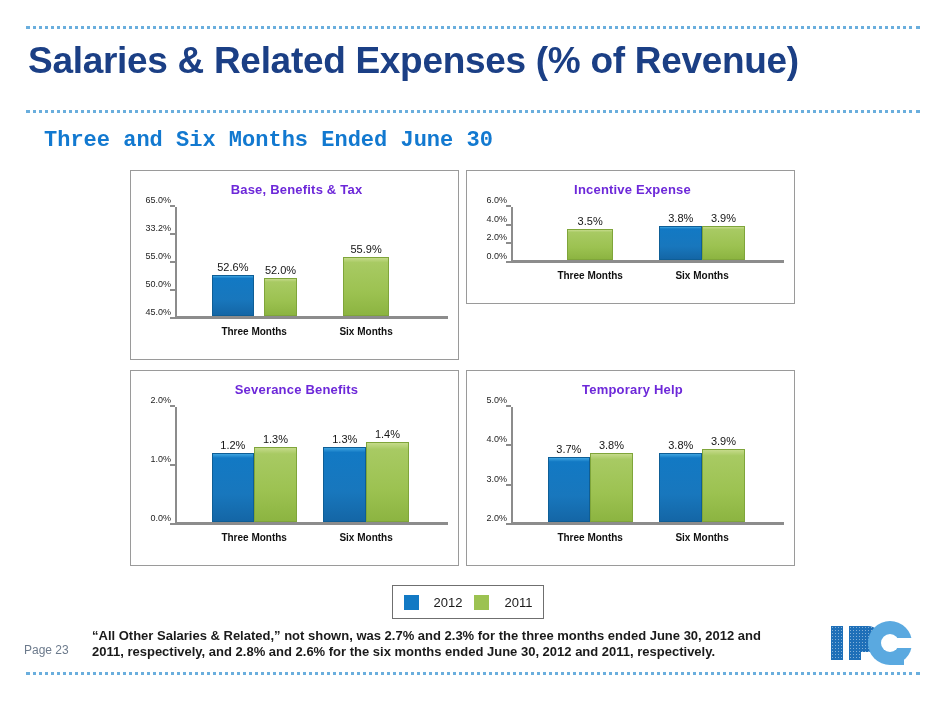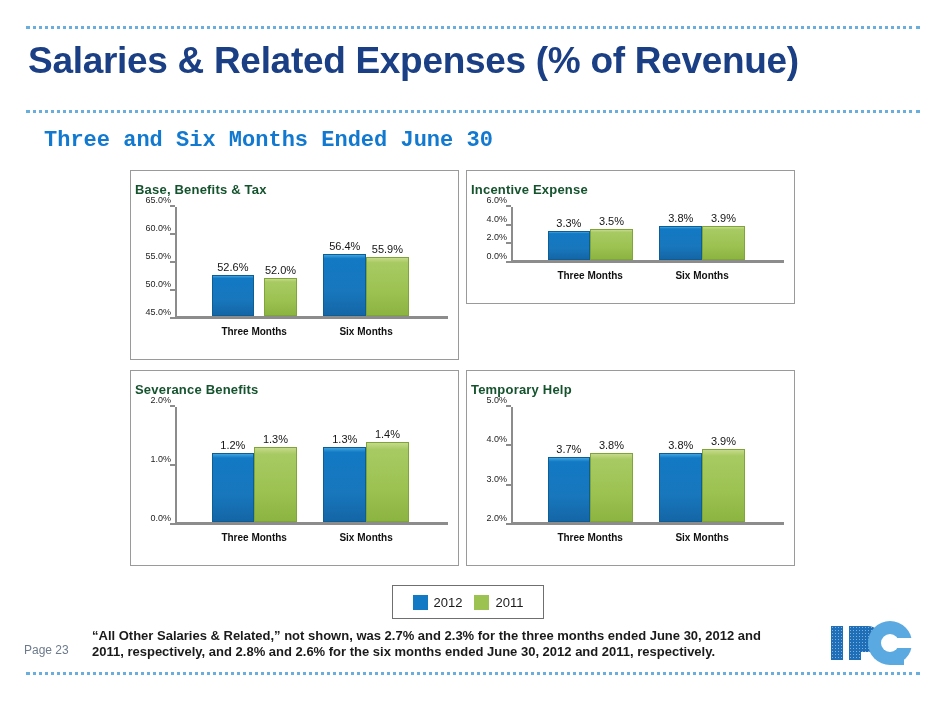--- a/index.html
+++ b/index.html
@@ -62,24 +62,24 @@
   }
   #panel-0 { left: 130px; top: 170px; width: 329px; height: 190px; }
   #panel-1 { left: 466px; top: 170px; width: 329px; height: 134px; }
   #panel-2 { left: 130px; top: 370px; width: 329px; height: 196px; }
   #panel-3 { left: 466px; top: 370px; width: 329px; height: 196px; }
 
   .panel-title {
     position: absolute;
     left: 4px; right: 0;
     top: 11px;
-    text-align: left;
+    text-align: center;
     font-size: 13px;
     font-weight: bold;
-    color: #14532d;
+    color: #6d28d9;
     letter-spacing: 0.2px;
   }
 
   
   .plot {
     position: absolute;
     left: 44px;
     right: 10px;
     top: 36px;
     bottom: 40px;
@@ -183,21 +183,21 @@
     background: #ffffff;
     display: flex;
     align-items: center;
     justify-content: center;
     gap: 12px;
     box-sizing: border-box;
   }
   .legend-entry {
     display: flex;
     align-items: center;
-    gap: 6px;
+    gap: 15px;
   }
   .legend-swatch {
     width: 15px;
     height: 15px;
   }
   .legend-swatch.series-2012 { background: #1279c4; }
   .legend-swatch.series-2011 { background: #9cc251; }
   .legend-text {
     font-size: 13px;
     color: #1a1a1a;
@@ -250,46 +250,41 @@
         <div class="panel-title">Base, Benefits &amp; Tax</div>
         <div class="plot">
           <div class="axis-vline"></div>
           <div class="axis-hline"></div>
           <div class="ytick" style="bottom: calc(0% + 0px);">45.0%</div>
           <div class="ytick-mark" style="bottom: 0%;"></div>
           <div class="ytick" style="bottom: calc(25% + 0px);">50.0%</div>
           <div class="ytick-mark" style="bottom: 25%;"></div>
           <div class="ytick" style="bottom: calc(50% + 0px);">55.0%</div>
           <div class="ytick-mark" style="bottom: 50%;"></div>
-          <div class="ytick" style="bottom: calc(75% + 0px);">60.0%</div>
+          <div class="ytick" style="bottom: calc(75% + 0px);">33.2%</div>
           <div class="ytick-mark" style="bottom: 75%;"></div>
           <div class="ytick" style="bottom: calc(100% + 0px);">65.0%</div>
           <div class="ytick-mark" style="bottom: 100%;"></div>
           <div class="group" style="left: calc(13.375%); width: 31.25%;">
             <div class="bars">
               <div class="bar-wrap">
                 <div class="bar series-2012" style="height: 38%;">
                   <div class="bar-label">52.6%</div>
                 </div>
               </div>
               <div class="bar-wrap">
                 <div class="bar series-2011" style="height: 35%; margin-left: 10px;">
                   <div class="bar-label">52.0%</div>
                 </div>
               </div>
             </div>
             <div class="group-label">Three Months</div>
           </div>
           <div class="group" style="left: calc(54.375%); width: 31.25%;">
             <div class="bars">
-              <div class="bar-wrap">
-                <div class="bar series-2012" style="height: 57%;">
-                  <div class="bar-label">56.4%</div>
-                </div>
-              </div>
               <div class="bar-wrap">
                 <div class="bar series-2011" style="height: 54.5%;">
                   <div class="bar-label">55.9%</div>
                 </div>
               </div>
             </div>
             <div class="group-label">Six Months</div>
           </div>
         </div>
       </div>
@@ -302,25 +297,20 @@
           <div class="ytick-mark" style="bottom: 0%;"></div>
           <div class="ytick" style="bottom: calc(33.3333% + 0px);">2.0%</div>
           <div class="ytick-mark" style="bottom: 33.3333%;"></div>
           <div class="ytick" style="bottom: calc(66.6667% + 0px);">4.0%</div>
           <div class="ytick-mark" style="bottom: 66.6667%;"></div>
           <div class="ytick" style="bottom: calc(100% + 0px);">6.0%</div>
           <div class="ytick-mark" style="bottom: 100%;"></div>
           <div class="group" style="left: calc(13.375%); width: 31.25%;">
             <div class="bars">
               <div class="bar-wrap">
-                <div class="bar series-2012" style="height: 55%;">
-                  <div class="bar-label">3.3%</div>
-                </div>
-              </div>
-              <div class="bar-wrap">
                 <div class="bar series-2011" style="height: 58.3333%;">
                   <div class="bar-label">3.5%</div>
                 </div>
               </div>
             </div>
             <div class="group-label">Three Months</div>
           </div>
           <div class="group" style="left: calc(54.375%); width: 31.25%;">
             <div class="bars">
               <div class="bar-wrap">

